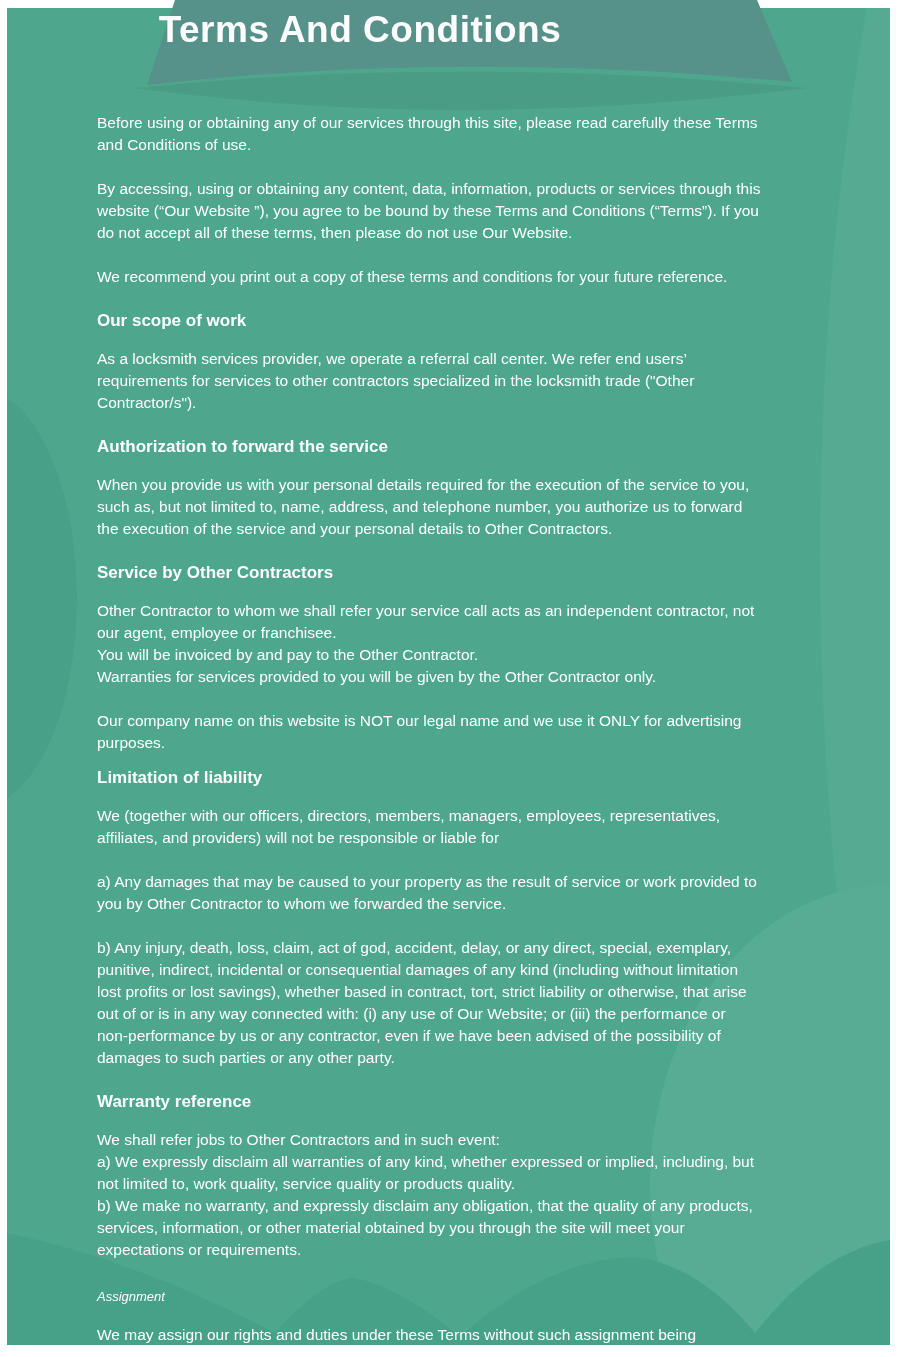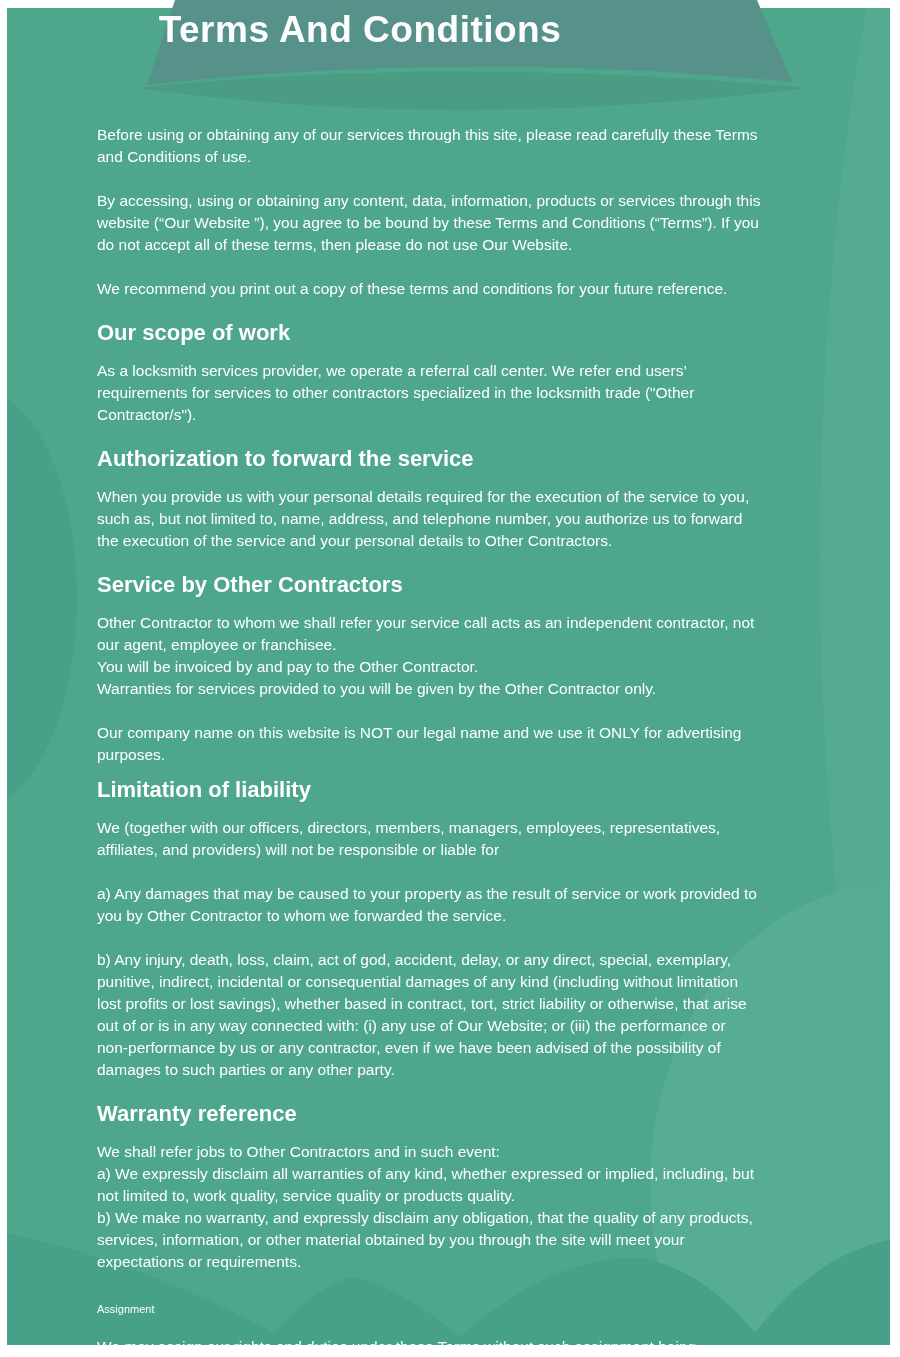--- a/index.html
+++ b/index.html
@@ -39,32 +39,33 @@
   }
   .content {
     position:absolute; left:97px; top:108px; width:718px;
     color:#ffffff;
   }
   .para {
     margin:22px 0 0 0;
     font-size:15.5px; line-height:22px;
     white-space:pre-line;
   }
-  .para:first-child { margin-top:16px; }
+  .para:first-child { margin-top:4px; }
   .para.lead { margin-top:16px; }
   .heading {
     margin:21px 0 0 0;
-    font-size:22px; line-height:23px; font-weight:bold;
+    font-size:17px; line-height:23px; font-weight:bold;
     white-space:pre-line;
   }
   .heading.tight { margin-top:12px; }
   .subheading {
     margin:25px 0 0 0;
-    font-size:11px; line-height:22px; font-weight:normal;
+    font-size:13px; line-height:22px; font-weight:normal;
     white-space:pre-line;
+    font-style:italic;
   }
 </style>
 </head>
 <body>
 
 <div class="page">
 
   <div class="canvas">
     <div class="blob blob-right-band"></div>
     <div class="blob blob-corner"></div>

